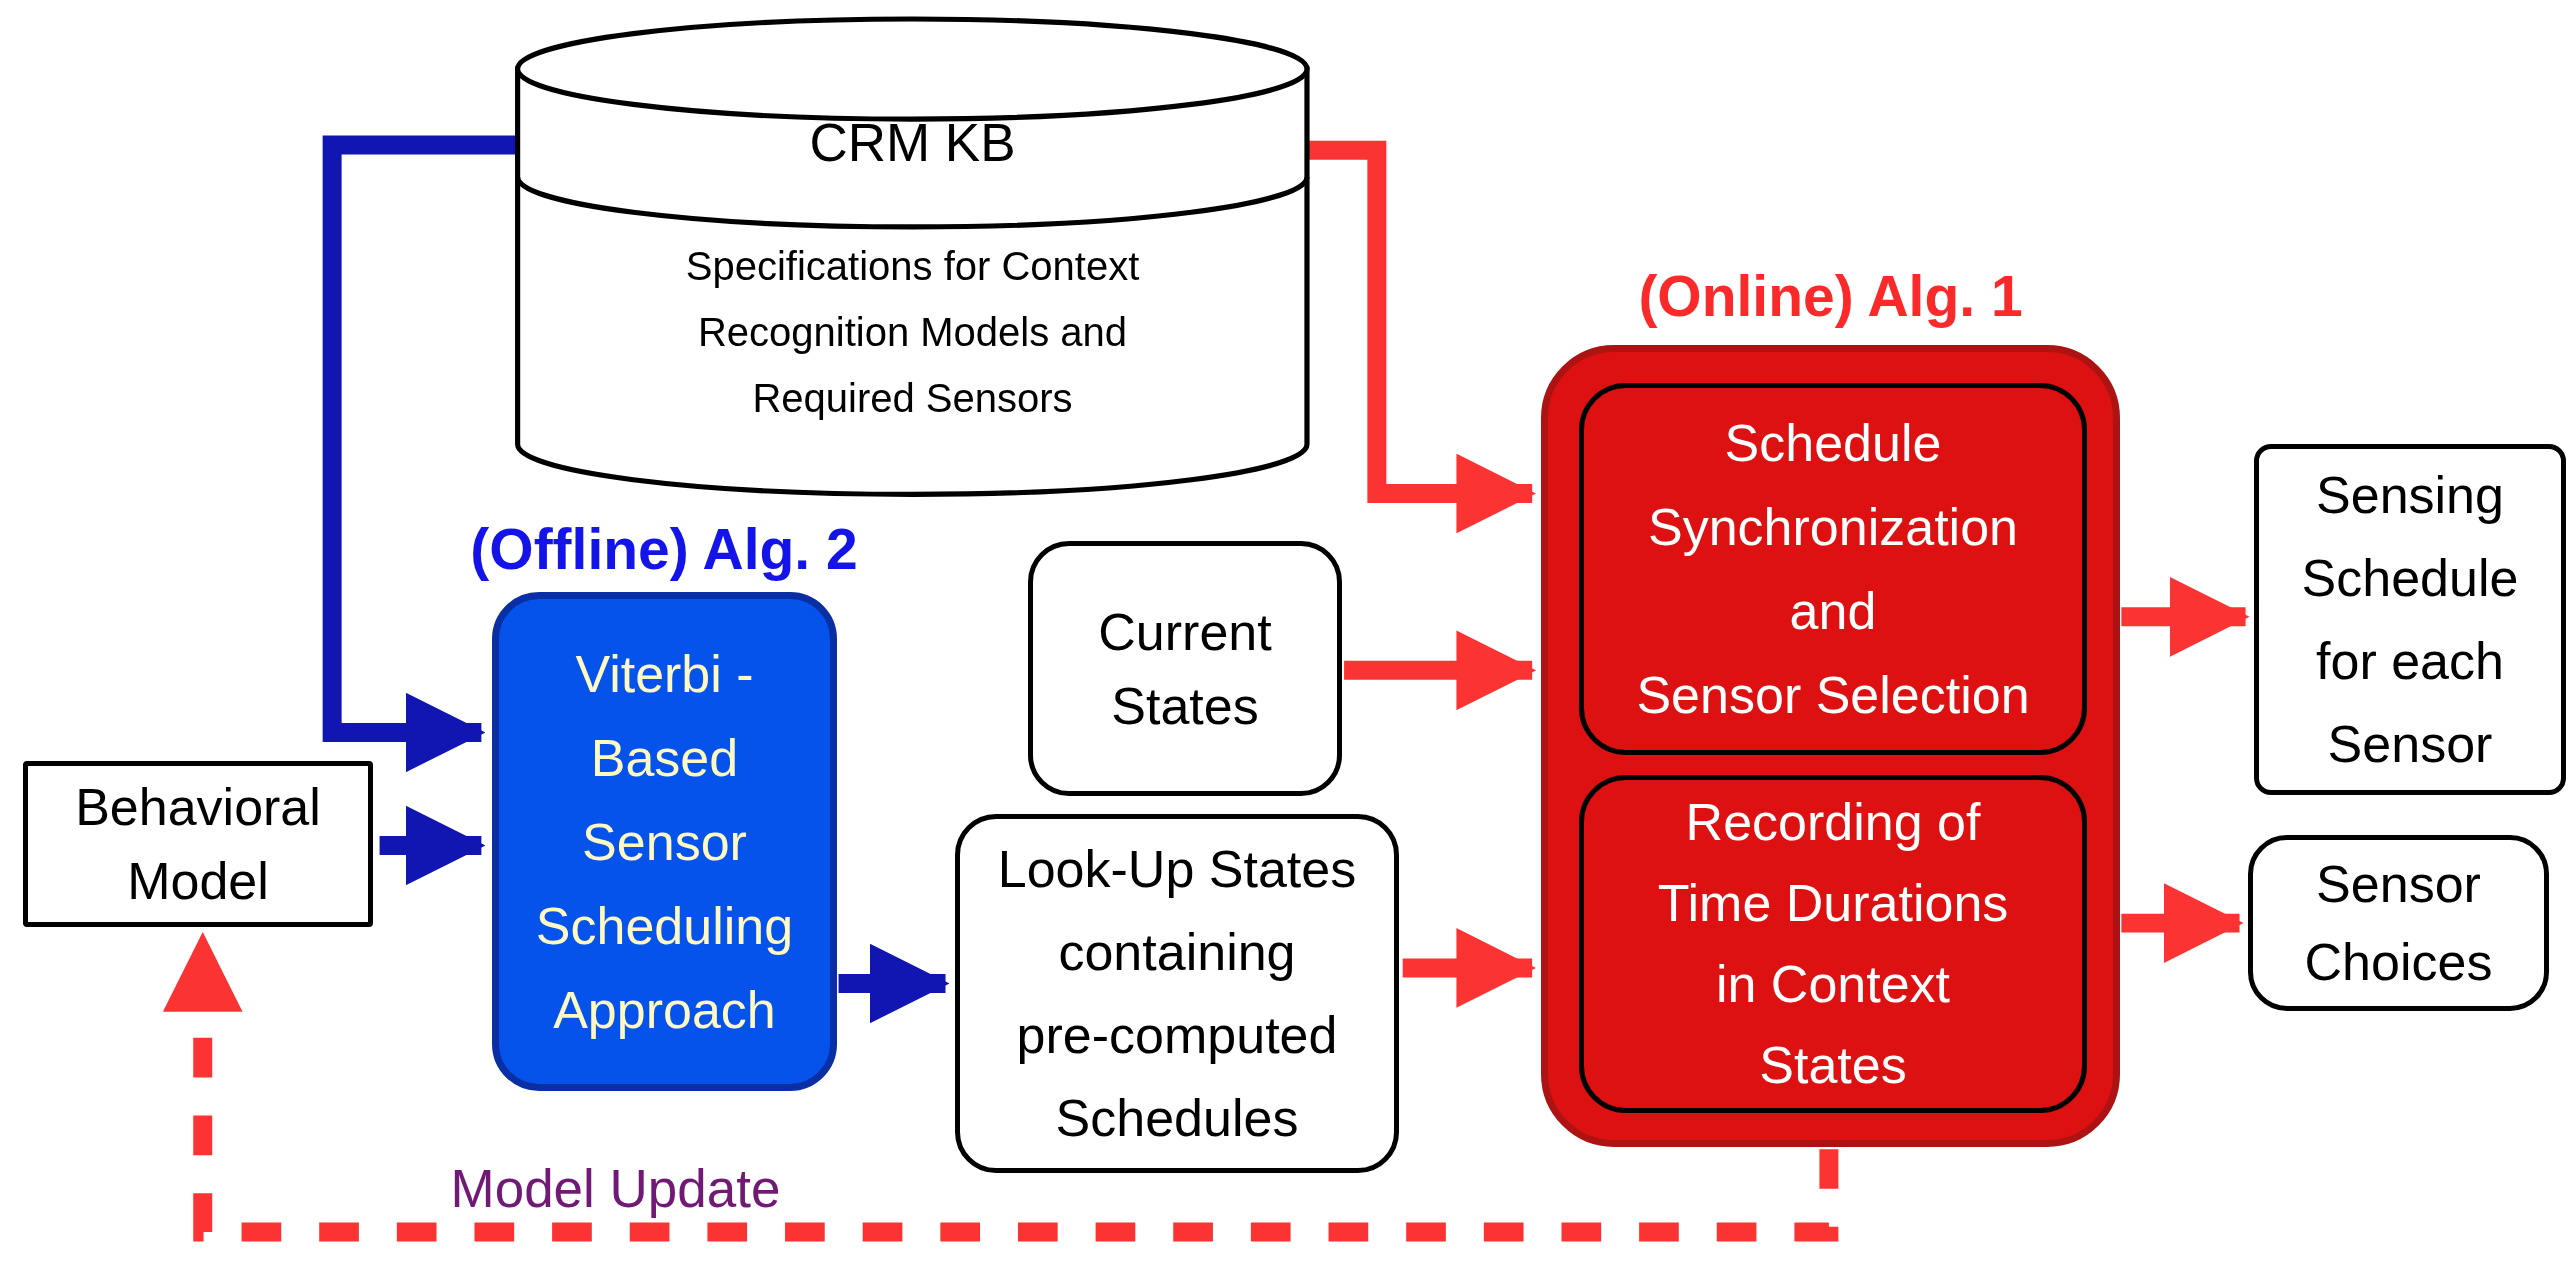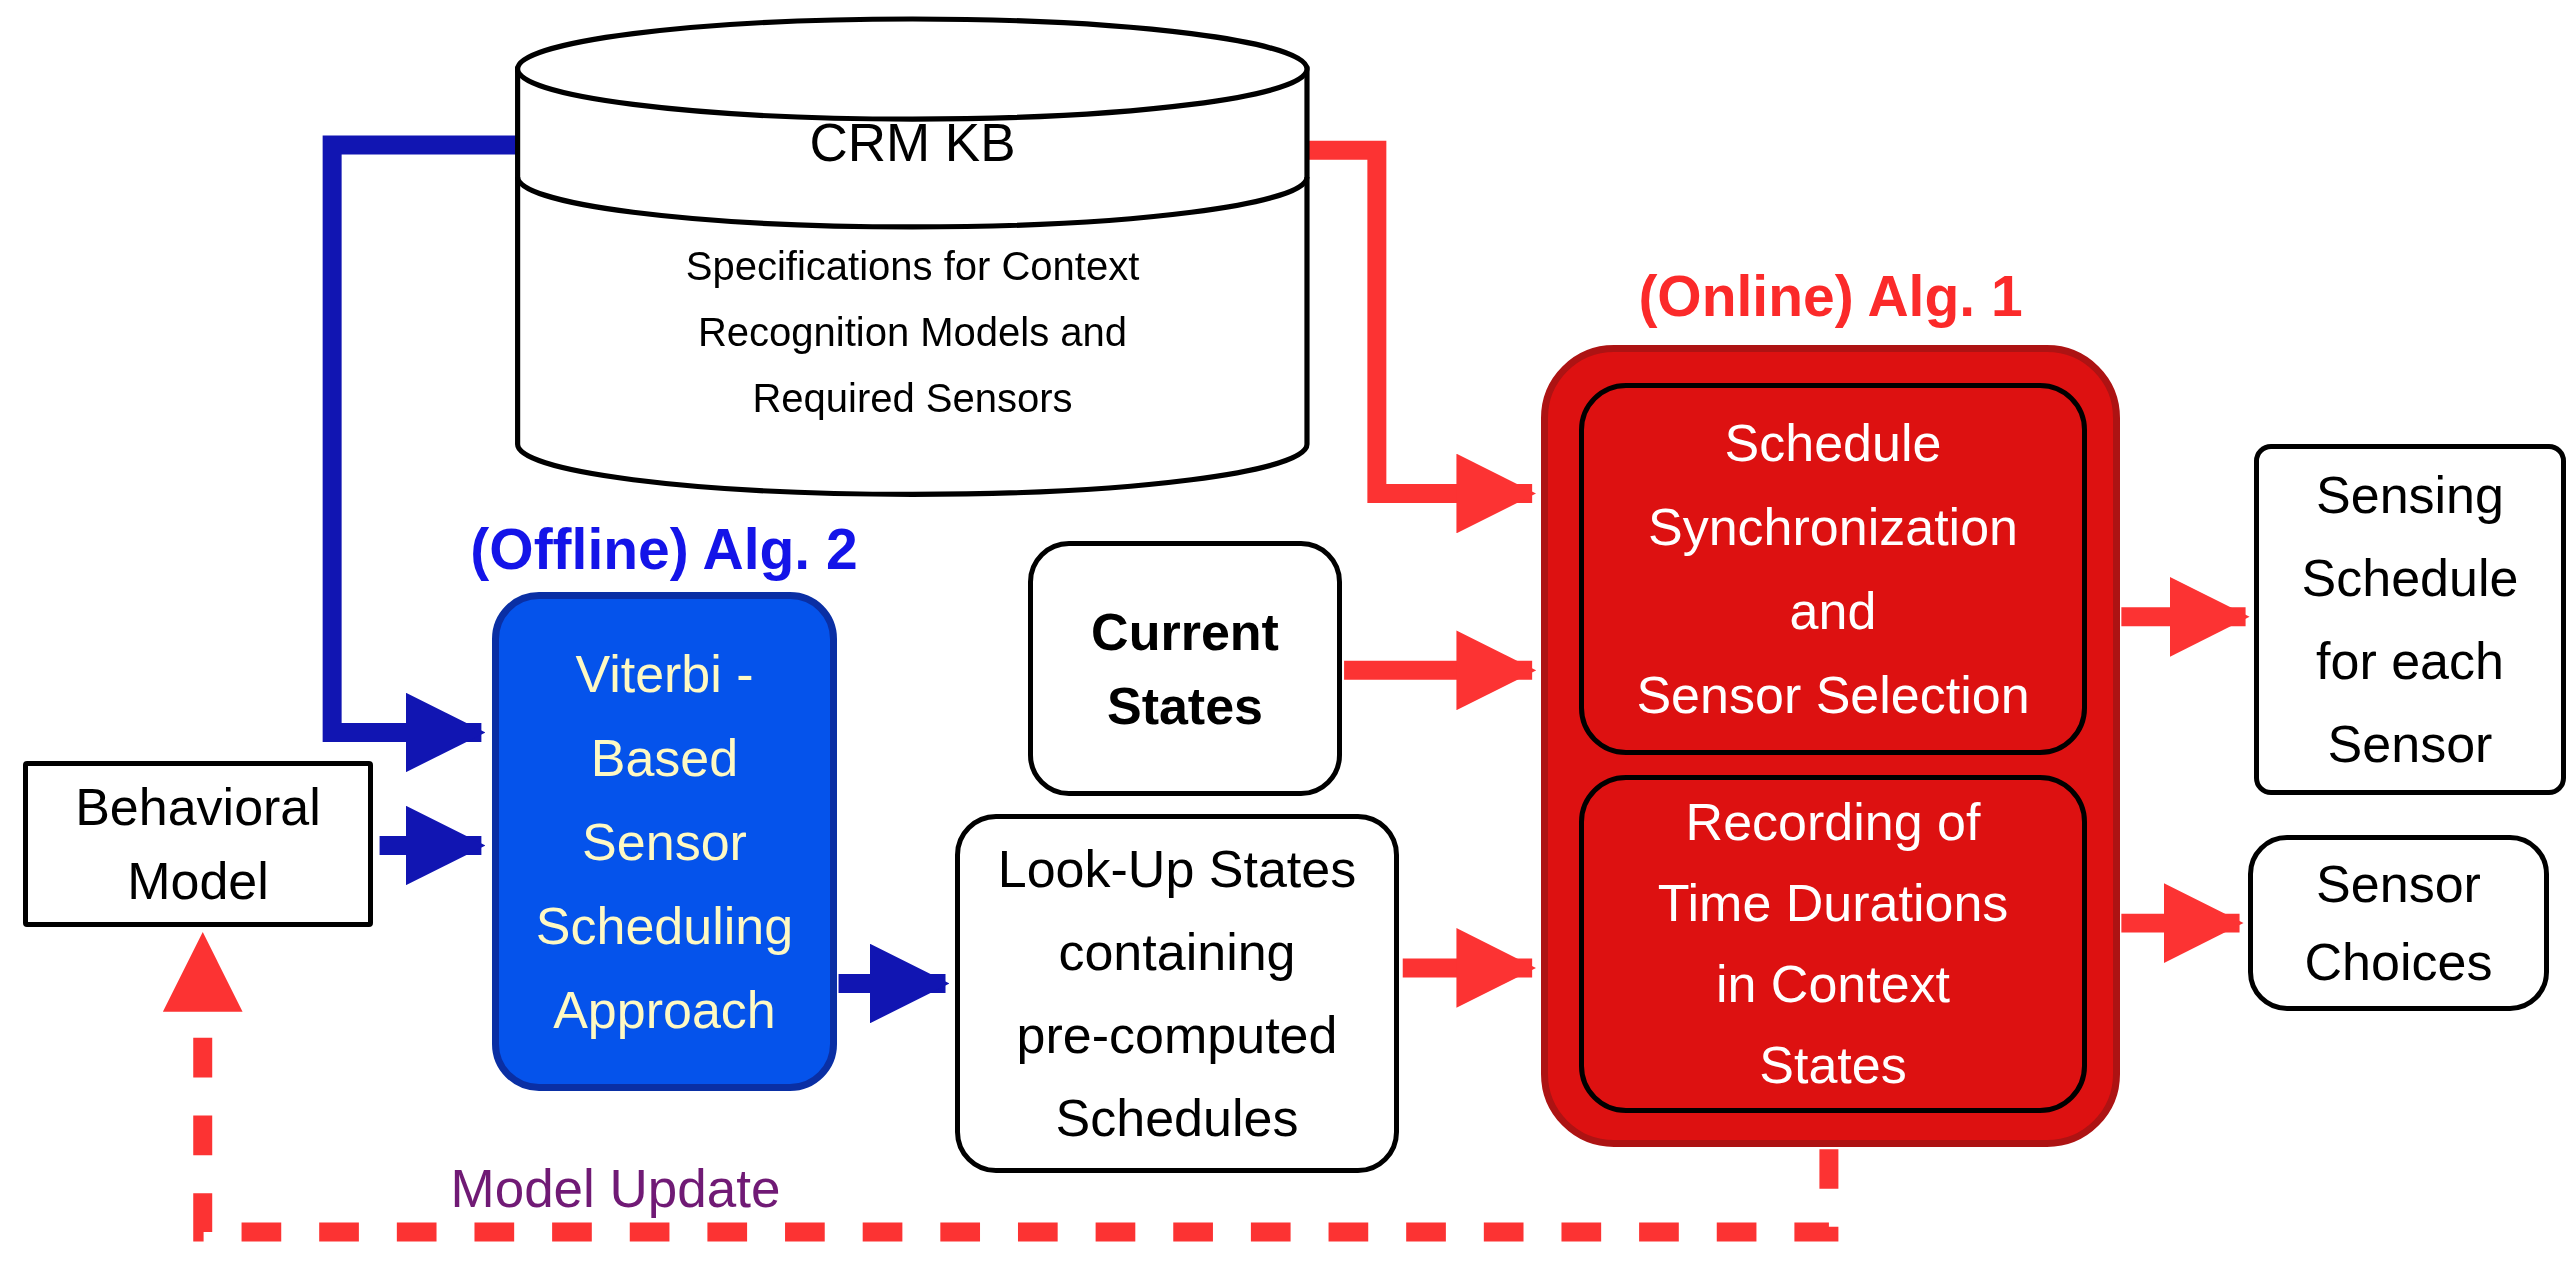--- a/index.html
+++ b/index.html
@@ -45,21 +45,21 @@
   #kb-body   { left: 518px; top: 217px; width: 789px; height: 197px; font-size: 40px; line-height: 66px; margin-top: 16px; }
 
   
   #box-behavioral { left: 23px;  top: 761px; width: 350px; height: 166px; border-radius: 4px; line-height: 74px; }
   #box-viterbi {
     left: 492px; top: 592px; width: 345px; height: 499px; border-radius: 47px;
     background: var(--blue-box); border: 7px solid var(--blue-box-border);
     color: #fef9c3; line-height: 84px;
   }
   #lbl-offline { left: 405px; top: 516px; width: 518px; color: var(--blue-label); }
-  #box-current { left: 1028px; top: 541px; width: 314px; height: 255px; border-radius: 41px; line-height: 74px; font-weight: bold; }
+  #box-current { left: 1028px; top: 541px; width: 314px; height: 255px; border-radius: 41px; line-height: 74px; }
   #box-lookup  { left: 955px; top: 814px; width: 444px; height: 359px; border-radius: 41px; line-height: 83px; }
 
   
   #container-online {
     position: absolute; left: 1541px; top: 345px; width: 579px; height: 802px;
     box-sizing: border-box; border-radius: 73px;
     background: var(--red-box); border: 7px solid var(--red-box-border);
   }
   #lbl-online { left: 1541px; top: 263px; width: 579px; color: var(--red-label); }
   .red-inner {

